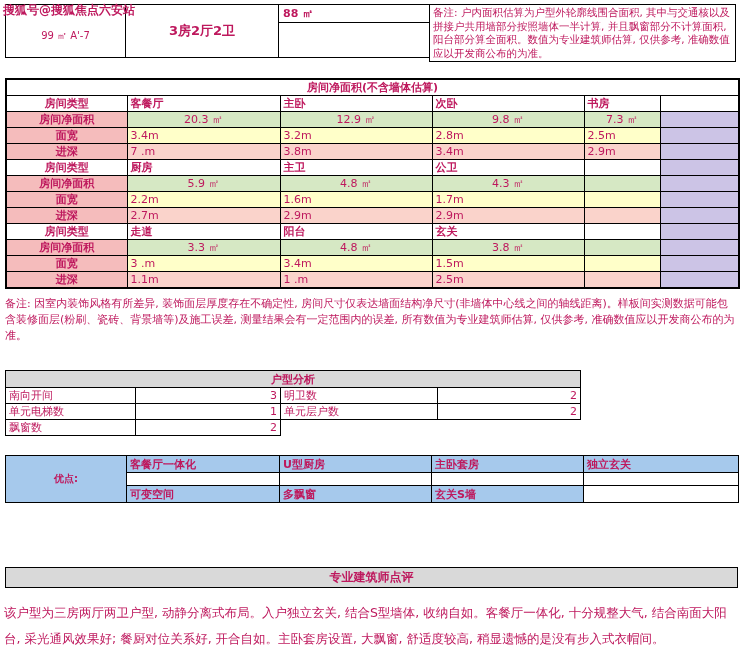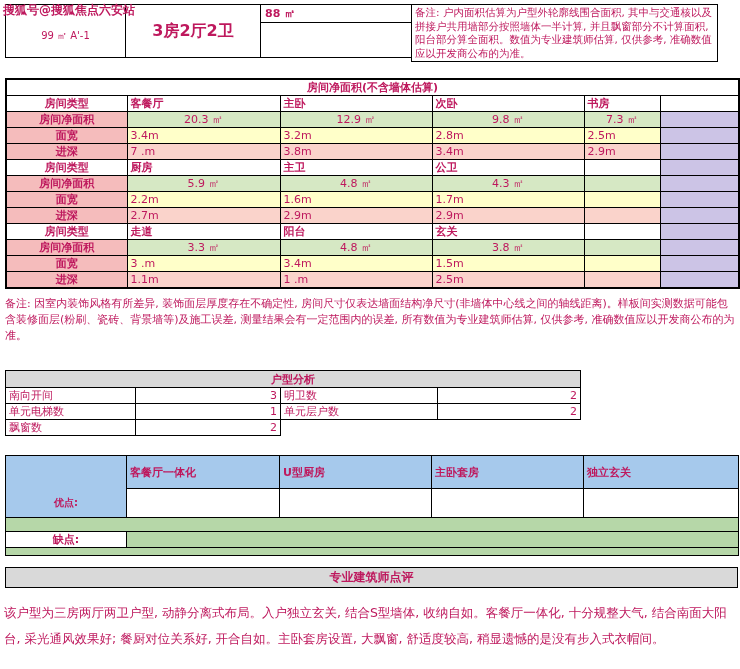--- a/index.html
+++ b/index.html
@@ -4,21 +4,21 @@
 <style>
   html,body{margin:0;padding:0;background:#fff;}
   .page{position:relative;width:740px;height:669px;background:#fff;overflow:hidden;
         font-family:"DejaVu Sans","Liberation Sans",sans-serif;color:#be185d;}
   .wm{position:absolute;left:3px;top:2px;font-size:12px;font-weight:bold;z-index:9;white-space:nowrap;}
 
   
   .topbar{position:absolute;left:5px;top:4px;display:flex;align-items:flex-start;}
   .tb-box{border:1px solid #000;box-sizing:border-box;background:#fff;}
   .tb-unit{width:121px;height:54px;display:flex;align-items:center;justify-content:center;font-size:10px;padding-top:10px;}
-  .tb-layout{width:136px;height:54px;margin-left:-1px;display:flex;align-items:center;justify-content:center;font-weight:bold;font-size:16px;}
+  .tb-layout{width:154px;height:54px;margin-left:-1px;display:flex;align-items:center;justify-content:center;font-weight:bold;font-size:13px;}
   .tb-area{width:152px;height:54px;margin-left:-1px;display:flex;flex-direction:column;}
   .tb-area-top{height:18px;border-bottom:1px solid #000;font-weight:bold;font-size:11px;padding:1px 4px;box-sizing:border-box;}
   .tb-area-bottom{flex:1;display:flex;align-items:center;font-weight:bold;font-size:12px;padding:0 4px;}
   .tb-note{width:307px;height:58px;margin-left:-1px;font-size:10.5px;line-height:13.5px;padding:1px 3px;overflow:hidden;}
 
   table{border-collapse:collapse;table-layout:fixed;}
   td{overflow:hidden;white-space:nowrap;}
 
   
   .room-wrap{position:absolute;left:5px;top:78px;}
@@ -40,21 +40,21 @@
   .analysis{position:absolute;left:5px;top:370px;}
   .an{width:575px;}
   .an td{border:1px solid #000;font-size:11px;height:15px;padding:0 3px;margin-left:44px;}
   .an td.hdr{background:#d9d9d9;font-weight:bold;text-align:center;height:16px;}
   .an td.num{text-align:right;}
   .an td.none{border:none;background:#fff;}
 
   
   .pros{position:absolute;left:5px;top:455px;}
   .pros-t{width:733px;}
-  .pros-t td{border:1px solid #000;font-size:11px;padding:8px 3px;}
+  .pros-t td{border:1px solid #000;font-size:11px;padding:0 3px;}
   .pros-t td.blue{background:#a6c9ec;}
   .pros-t td.itm{font-weight:bold;}
   .pros-t td.plabel{text-align:center;font-weight:bold;vertical-align:middle;font-size:10px;}
   .pros-t tr.pr1 td{height:16px;}
   .pros-t tr.pr2 td{height:12px;background:#fff;}
   .pros-t tr.pr3 td{height:16px;}
   .pros-t tr.pr3 td.white{background:#fff;}
 
   
   .cons{position:absolute;left:5px;top:517px;}
@@ -73,21 +73,21 @@
   .review-text{position:absolute;left:4px;top:600px;width:732px;font-size:12.5px;line-height:26px;}
 </style>
 </head>
 <body>
 
 <div class="page">
 
   <div class="wm">搜狐号@搜狐焦点六安站</div>
 
   <div class="topbar">
-    <div class="tb-box tb-unit">99 ㎡ A'-1</div>
+    <div class="tb-box tb-unit">99 ㎡ A'-7</div>
     <div class="tb-box tb-layout">3房2厅2卫</div>
     <div class="tb-box tb-area">
       <div class="tb-area-top">88 ㎡</div>
     </div>
     <div class="tb-box tb-note">备注: 户内面积估算为户型外轮廓线围合面积, 其中与交通核以及拼接户共用墙部分按照墙体一半计算, 并且飘窗部分不计算面积, 阳台部分算全面积。数值为专业建筑师估算, 仅供参考, 准确数值应以开发商公布的为准。</div>
   </div>
 
   <div class="room-wrap">
     <table class="room-table">
       <colgroup>
@@ -264,40 +264,17 @@
       <tr class="pr3">
         <td class="blue itm">可变空间</td>
         <td class="blue itm">多飘窗</td>
         <td class="blue itm">玄关S墙</td>
         <td class="white"></td>
       </tr>
     </tbody>
       </table>
   </div>
 
-  <div class="cons">
-    <table class="cons-t">
-      <colgroup>
-          <col style="width:121px">
-          <col style="width:153px">
-          <col style="width:152px">
-          <col style="width:152px">
-          <col style="width:155px">
-        </colgroup>
-      <tbody>
-          <tr class="cr1">
-        <td class="green" colspan="5"></td>
-      </tr>
-      <tr class="cr2">
-        <td class="clabel">缺点:</td>
-        <td class="green" colspan="4"></td>
-      </tr>
-      <tr class="cr3">
-        <td class="green" colspan="5"></td>
-      </tr>
-    </tbody>
-      </table>
-  </div>
 
   <div class="review-hdr">专业建筑师点评</div>
   <div class="review-text">该户型为三房两厅两卫户型, 动静分离式布局。入户独立玄关, 结合S型墙体, 收纳自如。客餐厅一体化, 十分规整大气, 结合南面大阳台, 采光通风效果好; 餐厨对位关系好, 开合自如。主卧套房设置, 大飘窗, 舒适度较高, 稍显遗憾的是没有步入式衣帽间。</div>
 
 </div>
 
 </body></html>

